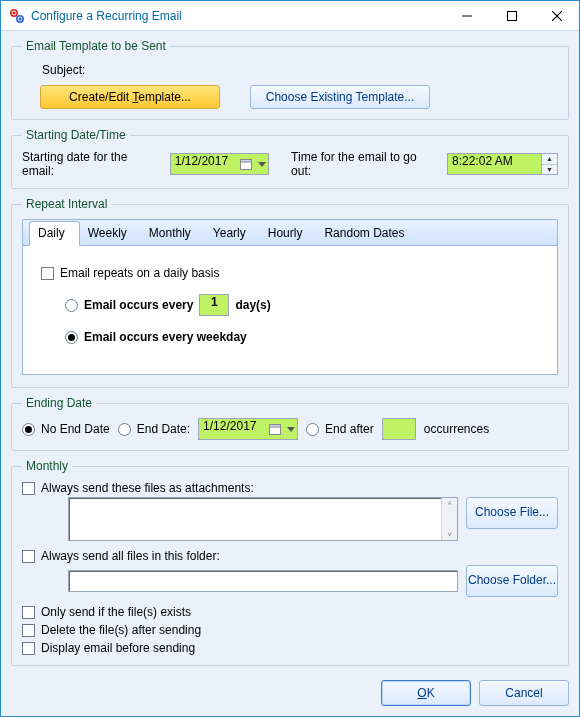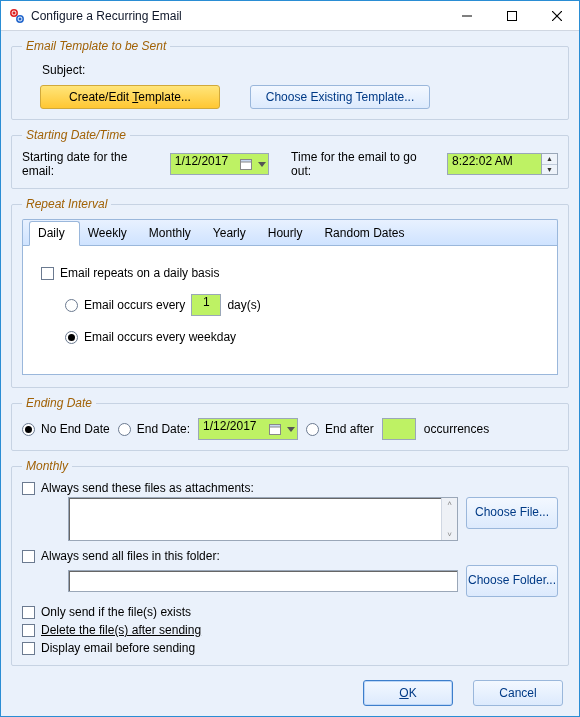--- a/index.html
+++ b/index.html
@@ -12,42 +12,41 @@
     position: relative;
   }
   .titlebar {
     height: 30px;
     background: #ffffff;
     border-bottom: 1px solid #d0d7e2;
     display: flex; align-items: center;
     padding: 0 0 0 8px;
   }
   .titlebar .appicon { width: 16px; height: 16px; margin-right: 6px; }
-  .titlebar .title { flex: 0 0 auto; color: #0f172a; }
+  .titlebar .title { flex: 0 0 auto; color: #0369a1; }
   .titlebar .spacer { flex: 1; }
   .winbtn {
     width: 45px; height: 30px;
     display: flex; align-items: center; justify-content: center;
     color: #000;
   }
   .winbtn svg { display: block; }
   .content { flex: 1; padding: 8px 10px 6px 10px; overflow: hidden; }
   fieldset.group {
     border: 1px solid #c7d3e3;
     border-radius: 2px;
     background: #eaf1fb;
     margin: 0 0 8px 0;
     padding: 8px 10px 10px 10px;
     position: relative;
   }
   fieldset.group > legend {
     padding: 0 4px;
-    color: #a16207;
+    color: #14532d;
     background: #eaf1fb;
-    font-style: italic;
   }
   .row { display: flex; align-items: center; gap: 8px; }
   .btn {
     height: 24px;
     border: 1px solid #9ab7db;
     background: linear-gradient(#f3f8ff,#dceafd);
     color: #003a86;
     border-radius: 3px;
     padding: 0 12px;
     display: inline-flex; align-items: center; justify-content: center;
@@ -134,33 +133,33 @@
   }
   .sidebtn {
     width: 92px; height: 32px;
     border: 1px solid #9ab7db;
     background: linear-gradient(#f3f8ff,#dceafd);
     color:#003a86; border-radius:3px;
     display:flex;align-items:center;justify-content:center;text-align:center;
     line-height:1.1;
   }
   .footer {
-    display:flex; justify-content:flex-end; gap:20px;
-    padding: 4px 16px 10px 0;
+    display:flex; justify-content:flex-end; gap:8px;
+    padding: 4px 10px 10px 0;
   }
   .footbtn{
     width:90px;height:26px;
     border:1px solid #9ab7db;
     background: linear-gradient(#f3f8ff,#dceafd);
     color:#003a86; border-radius:3px;
     display:flex;align-items:center;justify-content:center;
   }
   .footbtn.primary{ border-color:#3d7ecb; box-shadow: inset 0 0 0 1px #bcd6f7;}
   label{ display:flex; align-items:center; gap:6px; }
-  .indent1{ margin-left:26px;}
+  .indent1{ margin-left:26px;font-weight:bold;}
   u{ text-decoration: underline; }
 </style>
 </head>
 <body>
 
 <div class="window">
   <div class="titlebar">
     <span class="appicon">
       <svg viewBox="0 0 16 16" width="16" height="16">
         <circle cx="5" cy="5" r="3.2" fill="none" stroke="#d22" stroke-width="1.5"></circle>
@@ -329,21 +328,21 @@
         <div class="sidebtn">
           <span>Choose Folder...</span>
         </div>
       </div>
 
       <div style="height:8px;"></div>
       <label style="margin-bottom:4px;">
         <span class="chk"></span>
         <span>Only send if the file(s) exists</span>
       </label>
-      <label style="margin-bottom:4px;text-decoration:underline;">
+      <label style="margin-bottom:4px;">
         <span class="chk"></span>
         <span>Delete the file(s) after sending</span>
       </label>
       <label>
         <span class="chk"></span>
         <span>Display email before sending</span>
       </label>
     </fieldset>
 
   </div>

